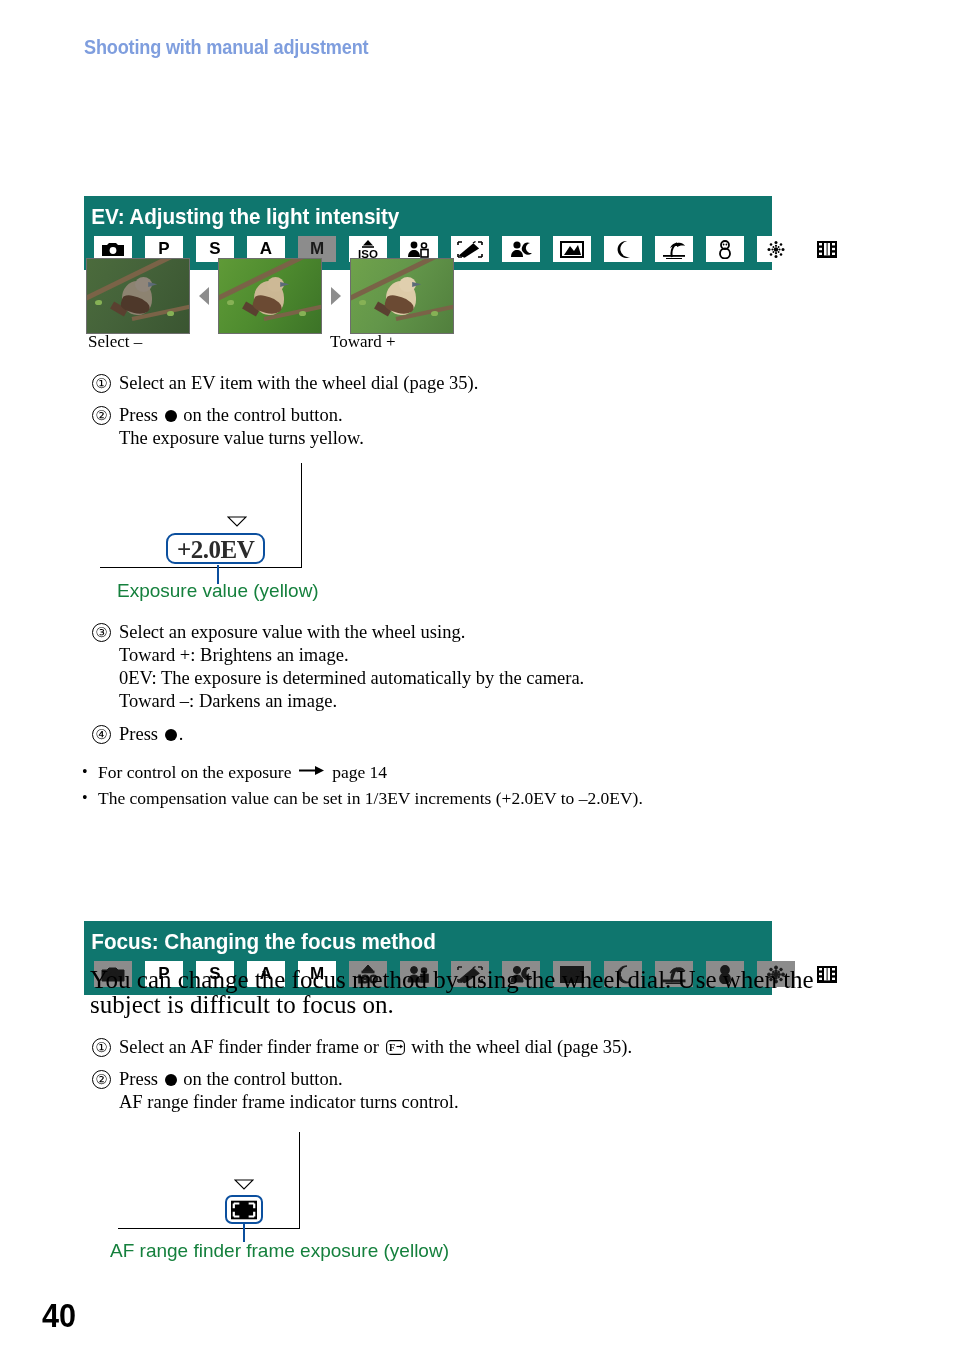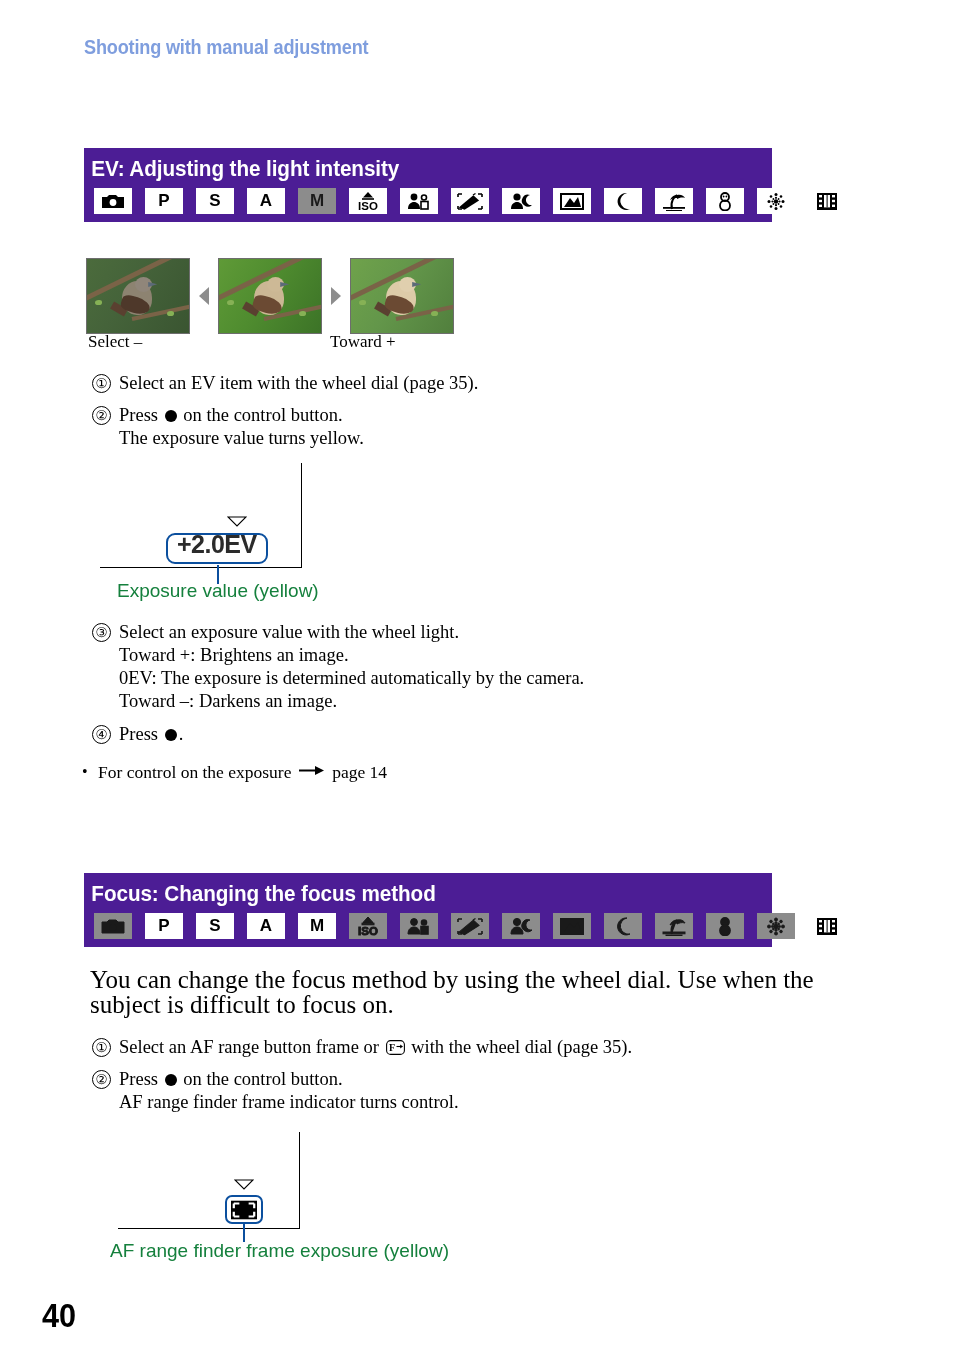--- a/index.html
+++ b/index.html
@@ -25,21 +25,22 @@
     color: #7f9ede;
     transform: scaleX(0.93);
     transform-origin: left center;
   }
 
   
   .banner {
     position: absolute;
     left: 84px;
     width: 688px;
-    background: #4c1d95;
+    background: #0f766e;
+    margin-top: 48px;
   }
   .banner-title {
     font-family: "Liberation Sans", sans-serif;
     font-weight: bold;
     color: #ffffff;
     font-size: 22.5px;
     letter-spacing: -0.1px;
     padding: 8px 0 2px 8px;
     transform: scaleX(0.92);
     transform-origin: left center;
@@ -206,23 +207,23 @@
     position: absolute;
     border-right: 1.6px solid #000;
     border-bottom: 1.6px solid #000;
   }
   .yellow-box {
     position: absolute;
     border: 2.2px solid #0b4f9e;
     border-radius: 9px;
     background: #ffffff;
     display: flex;
-    align-items: flex-end;
+    align-items: flex-start;
     justify-content: center;
-    font-family: Liberation Sans, sans-serif;
+    font-family: Liberation Serif, serif;
     font-weight: bold;
     font-size: 25px;
     color: #2b2b2b;
     letter-spacing: -0.5px;
     padding: 1px 9px 3px 9px;
   }
   .tri-outline {
     position: absolute;
     width: 20px; height: 11px;
   }
@@ -484,39 +485,42 @@
     <span>+2.0EV</span>
   </div>
 
   <div class="leader" style="left:217px; top:565px; height:19px;"></div>
 
   <div class="callout-label" style="left:117px; top:580px;">Exposure value (yellow)</div>
 </div>
 
 <div class="step" style="left:92px; top:621px;">
   <span class="step-num">③</span><span class="step-body">
-    <span>Select an exposure value with the wheel light.</span><br>
+    <span>Select an exposure value with the wheel using.</span><br>
     <span>Toward +: Brightens an image.</span><br>
     <span>0EV: The exposure is determined automatically by the camera.</span><br>
     <span>Toward –: Darkens an image.</span>
   </span>
 </div>
 
 <div class="step" style="left:92px; top:723px;">
   <span class="step-num">④</span><span class="step-body"><span>Press</span> <span class="dot-btn"></span><span>.</span></span>
 </div>
 
 <div class="bullets">
   <div class="bullet">
     <span>For control on the exposure</span>
     <svg class="rarrow" width="26" height="11" viewBox="0 0 26 11">
       <path d="M0 5.5 H18" stroke="#000" stroke-width="2"></path>
       <polygon points="16,1 25,5.5 16,10" fill="#000"></polygon>
     </svg>
     <span>page 14</span>
+  </div>
+  <div class="bullet">
+    <span>The compensation value can be set in 1/3EV increments (+2.0EV to –2.0EV).</span>
   </div>
 </div>
 
 <div class="banner" style="top:873px;">
   <div class="banner-title">Focus: Changing the focus method</div>
   <div class="icon-row" id="focus-icons">
       <div class="mode-icon dim">
         <svg width="26" height="19" viewBox="0 0 26 19">
           <path d="M2 5 h5 l2-2 h7 l2 2 h6 v11 H2 Z" fill="#000"></path>
           <circle cx="13" cy="10.5" r="3.4" fill="#fff"></circle>
@@ -628,21 +632,21 @@
       </div>
     </div>
 </div>
 
 <div class="para" style="left:90px; top:967px; width:800px;">
   <span>You can change the focus method by using the wheel dial. Use when the subject is difficult to</span>
   <span>focus on.</span>
 </div>
 
 <div class="step" style="left:92px; top:1036px;">
-  <span class="step-num">①</span><span class="step-body"><span>Select an AF range button frame or</span>
+  <span class="step-num">①</span><span class="step-body"><span>Select an AF finder finder frame or</span>
     <svg class="focus-glyph" width="19" height="15" viewBox="0 0 19 15">
       <rect x="0.6" y="0.6" width="17.8" height="13.8" rx="4" fill="none" stroke="#000" stroke-width="1.1"></rect>
       <text x="3" y="11.4" font-family="Liberation Serif, serif" font-size="10" font-weight="bold" fill="#000">F</text>
       <path d="M10.5 6.5 H15.5" stroke="#000" stroke-width="1.1"></path>
       <polygon points="14.2,4.4 17,6.5 14.2,8.6" fill="#000"></polygon>
     </svg>
     <span>with the wheel dial (page 35).</span></span>
 </div>
 
 <div class="step" style="left:92px; top:1068px;">

